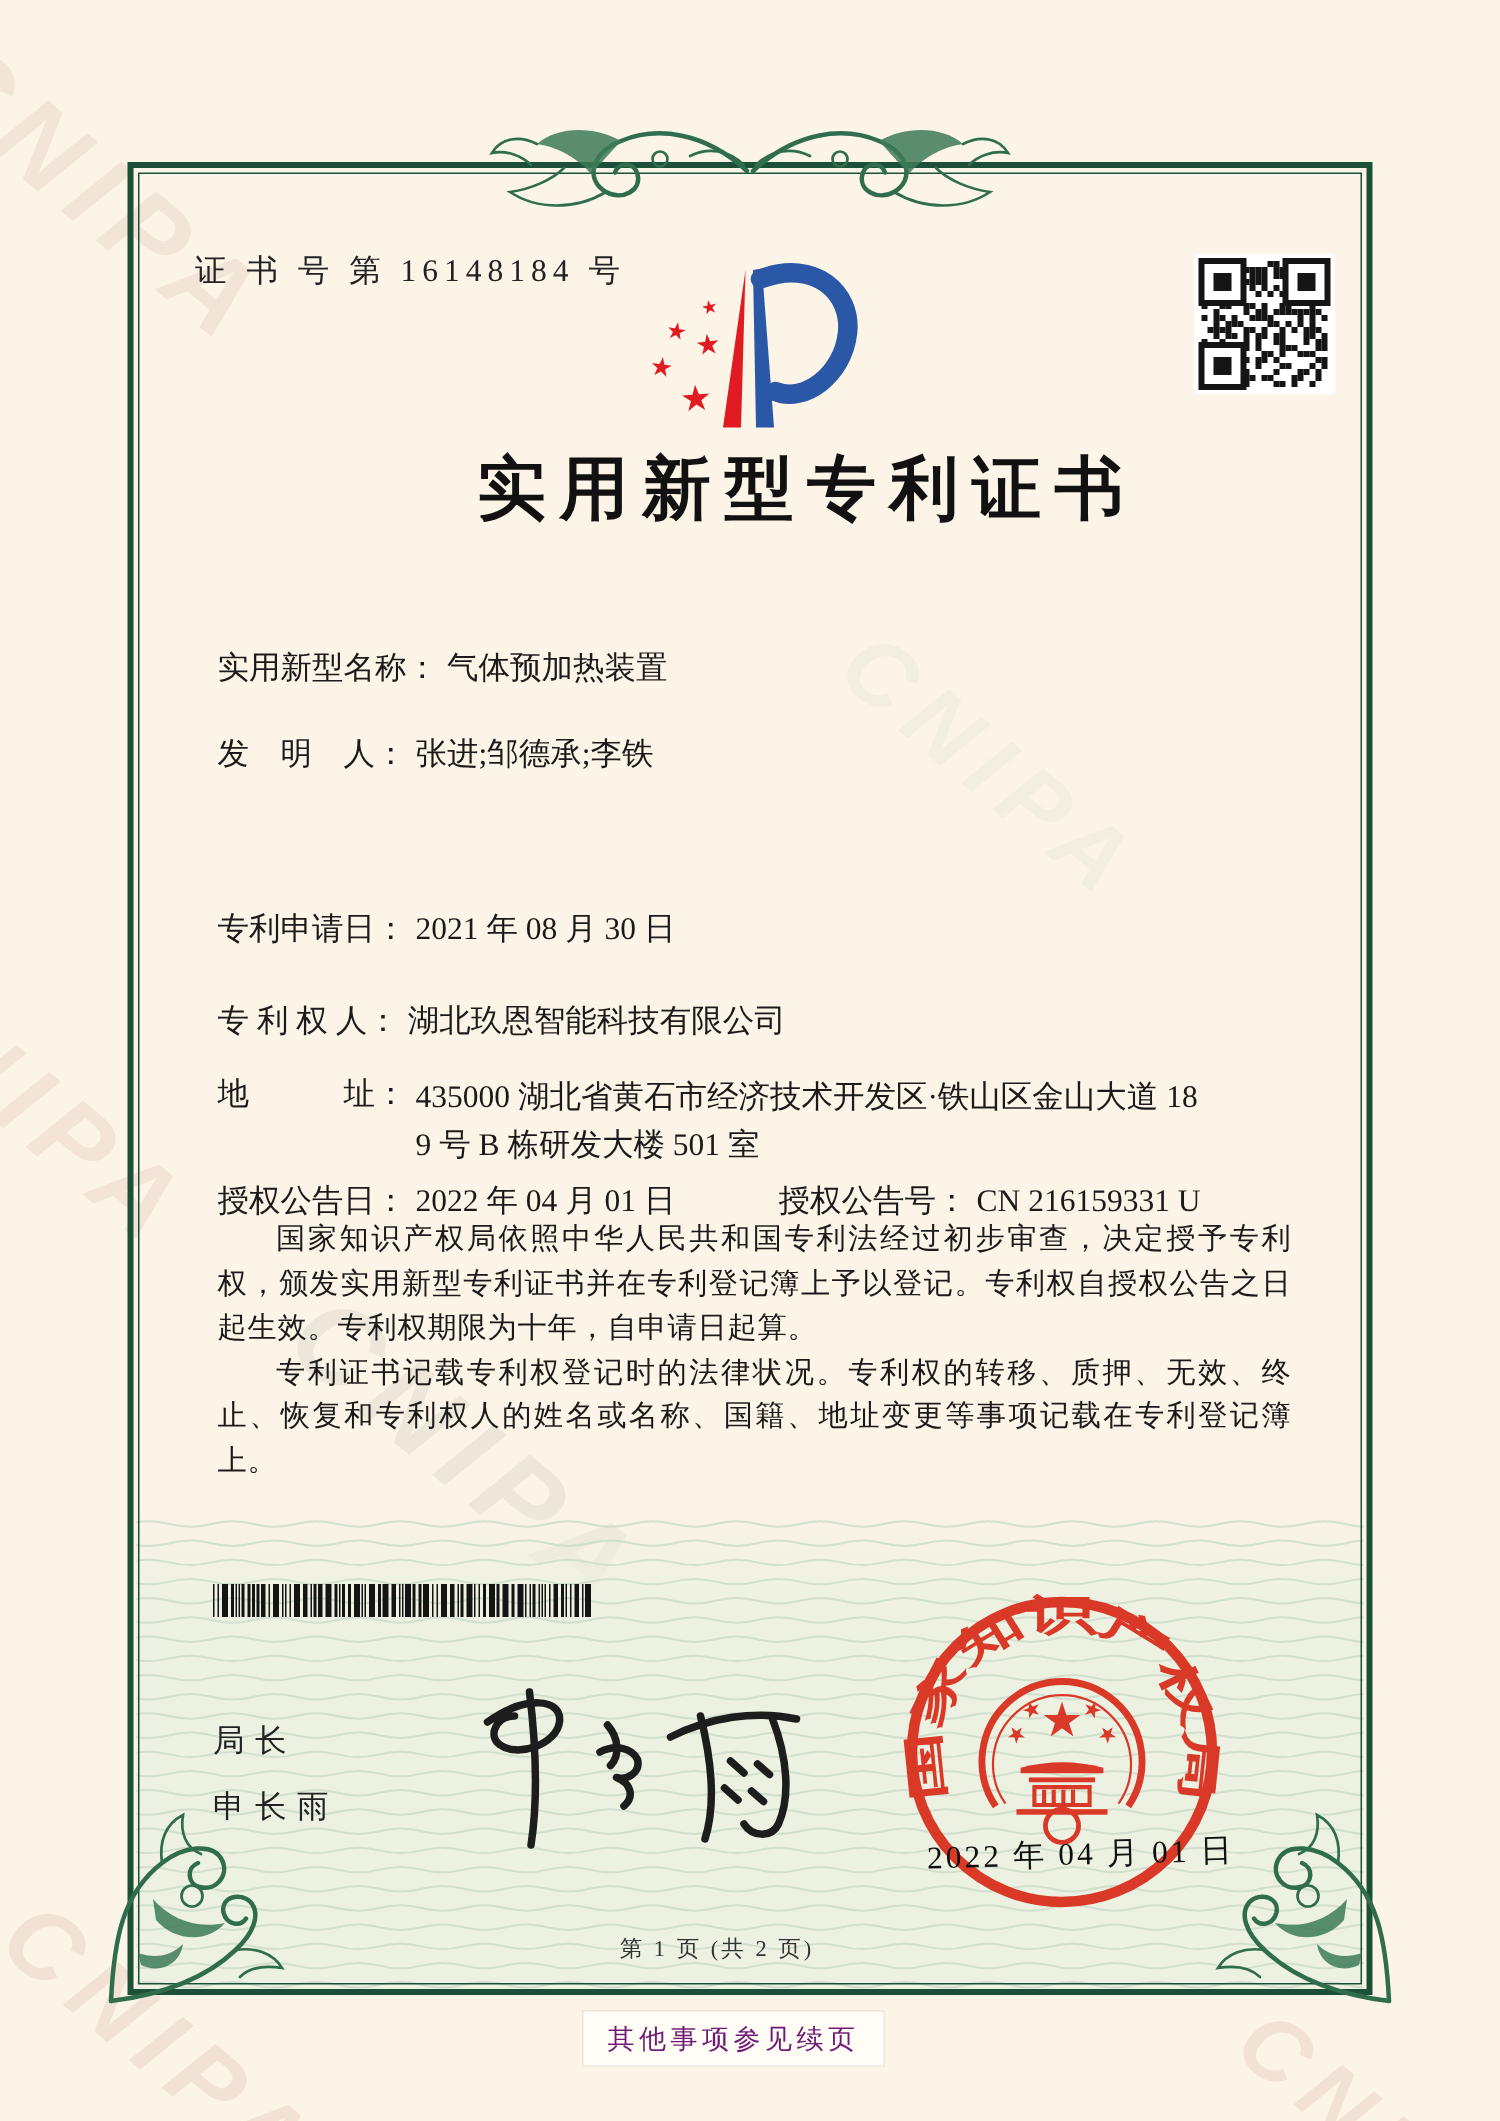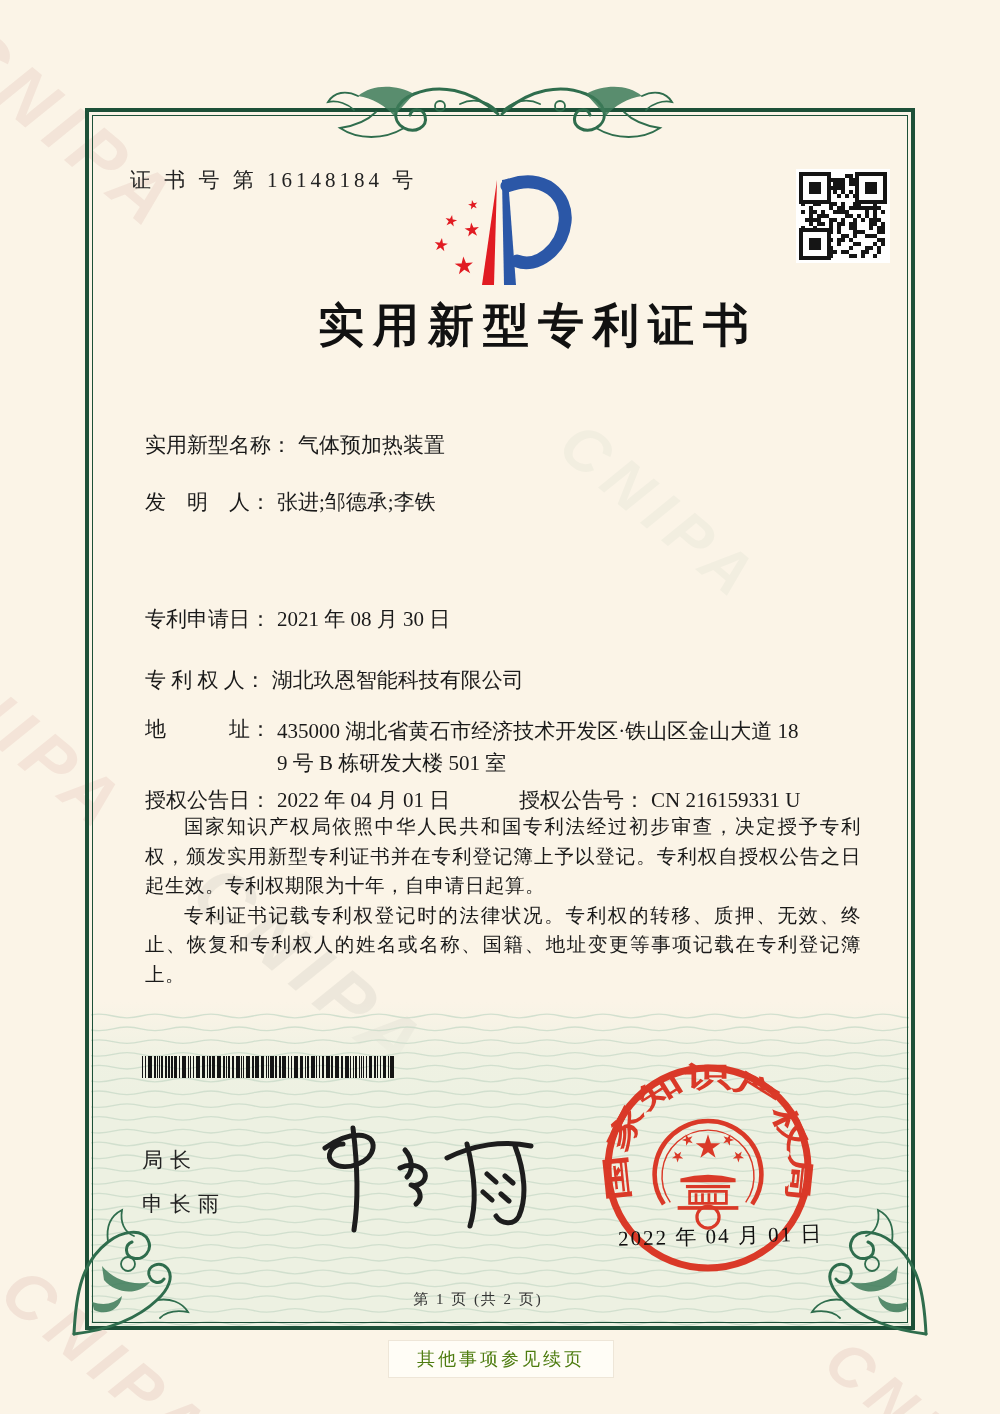--- a/index.html
+++ b/index.html
@@ -38,21 +38,21 @@
     font-size:19.5px;line-height:29.5px;letter-spacing:.5px;text-align:justify;}
   .body-text p{margin:0;text-indent:2em;}
   
   .sig-label{position:absolute;left:142px;font-size:21px;letter-spacing:7px;color:#222;}
   
   .seal-date{position:absolute;left:618px;top:1222px;font-size:21px;letter-spacing:2px;
     color:#101010;transform:rotate(-1.5deg);white-space:nowrap;}
   
   .page-num{position:absolute;left:0;top:1290px;width:956px;text-align:center;font-size:15px;color:#333;letter-spacing:2px;}
   .foot-note{position:absolute;left:388px;top:1340px;background:#fffdf6;border:1px solid #eee6d8;
-    padding:6px 28px;font-size:18px;letter-spacing:3px;color:#4d7c0f;}
+    padding:6px 16px;font-size:18px;letter-spacing:3px;color:#701a75;}
   svg{display:block;}
   .fs{fill:none;stroke:#2f6d4d;stroke-width:3;stroke-linecap:round;}
   .fs2{fill:none;stroke:#2f6d4d;stroke-width:1.8;stroke-linecap:round;}
   .ff{fill:#3c7a58;opacity:.85;}
 </style>
 </head>
 <body>
 
 <div class="page">
 

